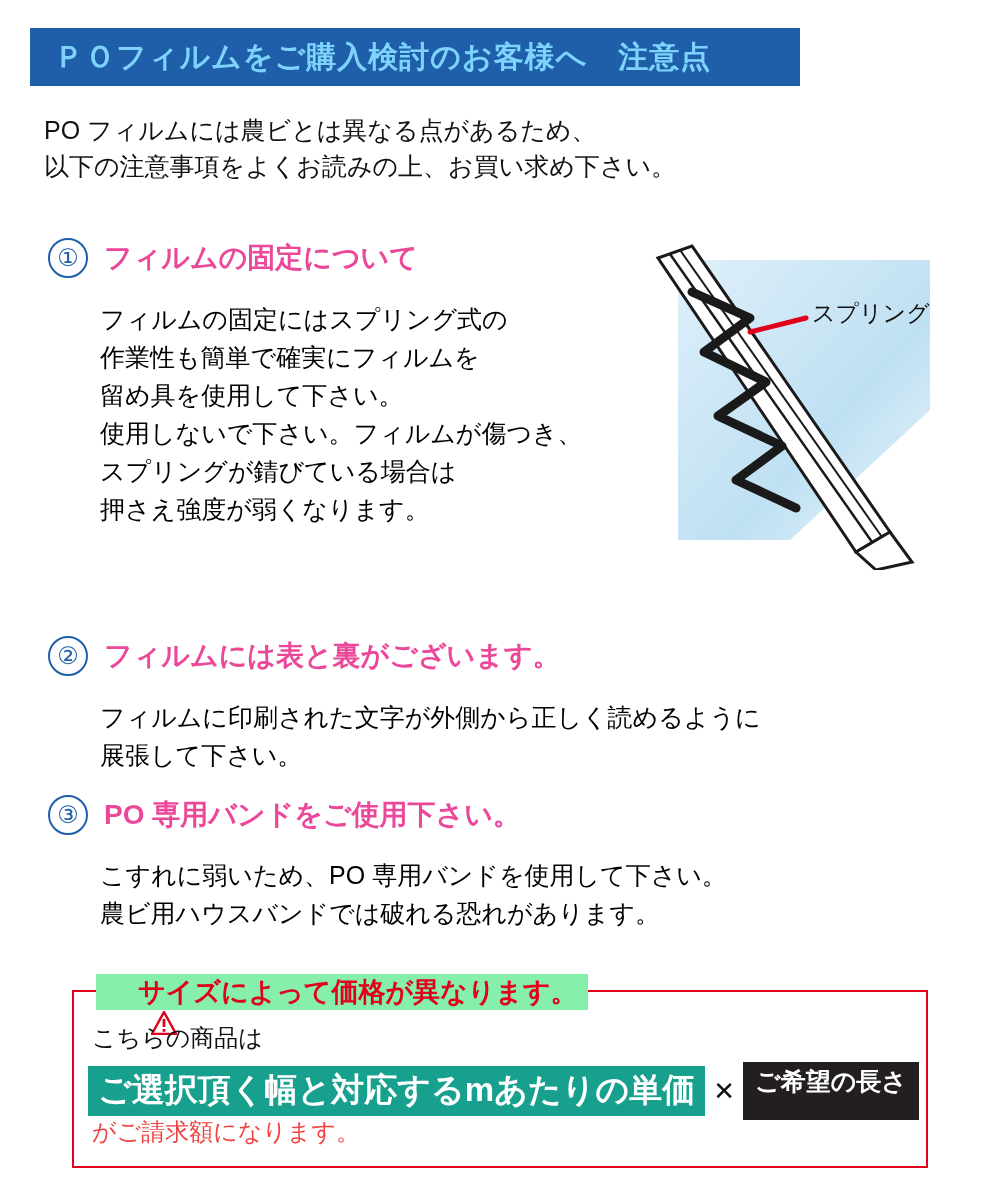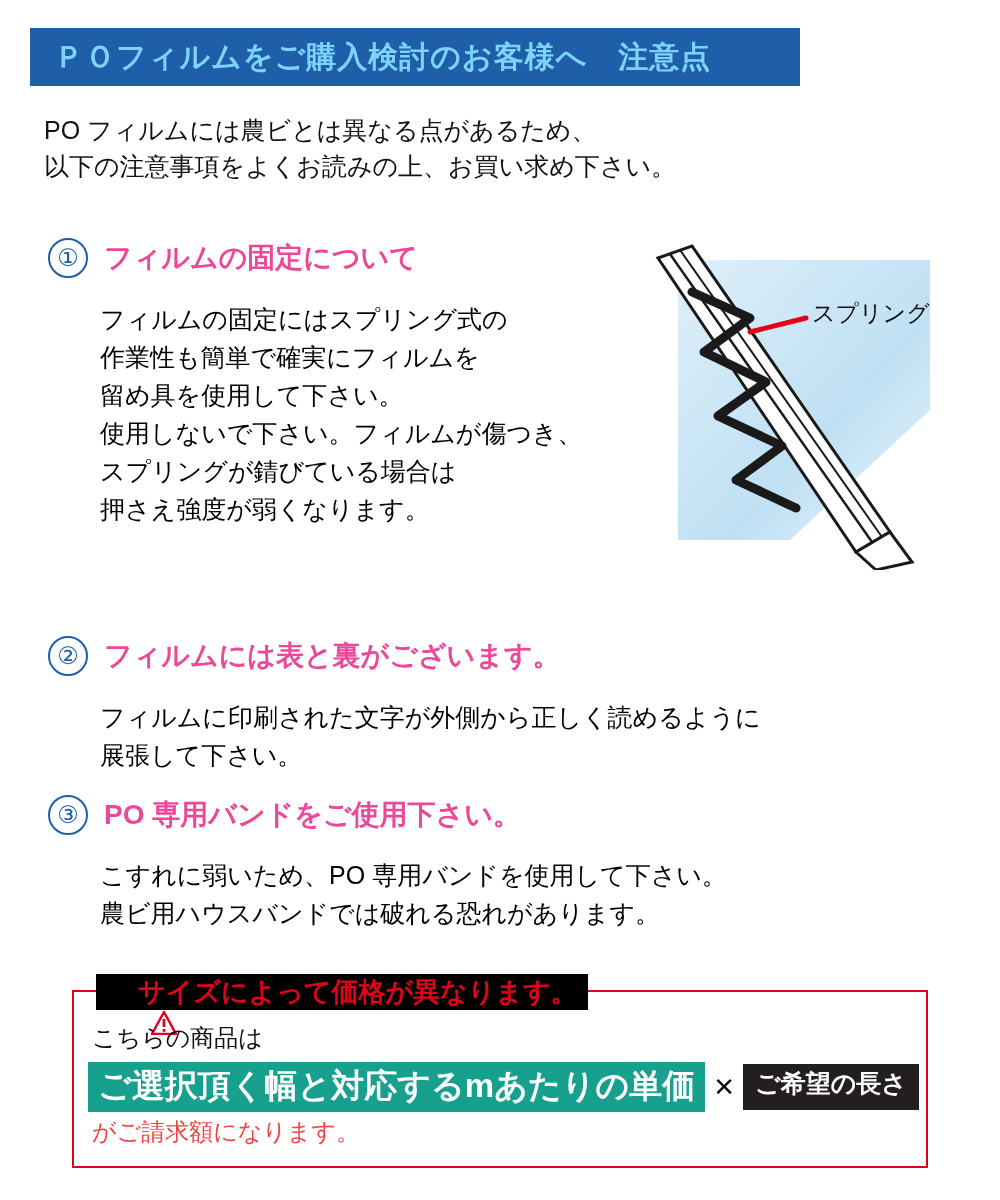--- a/index.html
+++ b/index.html
@@ -114,21 +114,21 @@
     top: 990px;
     width: 856px;
     height: 178px;
     border: 2px solid #e2001a;
     box-sizing: border-box;
   }
   .warn-title {
     position: absolute;
     left: 96px;
     top: 974px;
-    background: #000000;
+    background: #86efac;
     padding: 0 10px;
     display: flex;
     align-items: center;
     gap: 6px;
     font-size: 27px;
     font-weight: bold;
     color: #e2001a;
     white-space: pre;
   }
   .warn-tri {
@@ -167,21 +167,21 @@
     color: #111111;
     font-size: 26px;
     font-weight: bold;
     line-height: 1;
   }
   .chip-dark {
     background: #231f20;
     color: #ffffff;
     font-size: 25px;
     font-weight: bold;
-    padding: 6px 12px 12px 12px;
+    padding: 6px 12px 24px 12px;
     white-space: pre;
     line-height: 1.1;
   }
   .warn-line3 {
     position: absolute;
     left: 92px;
     top: 1116px;
     font-size: 24px;
     color: #ef4444;
     white-space: pre;

